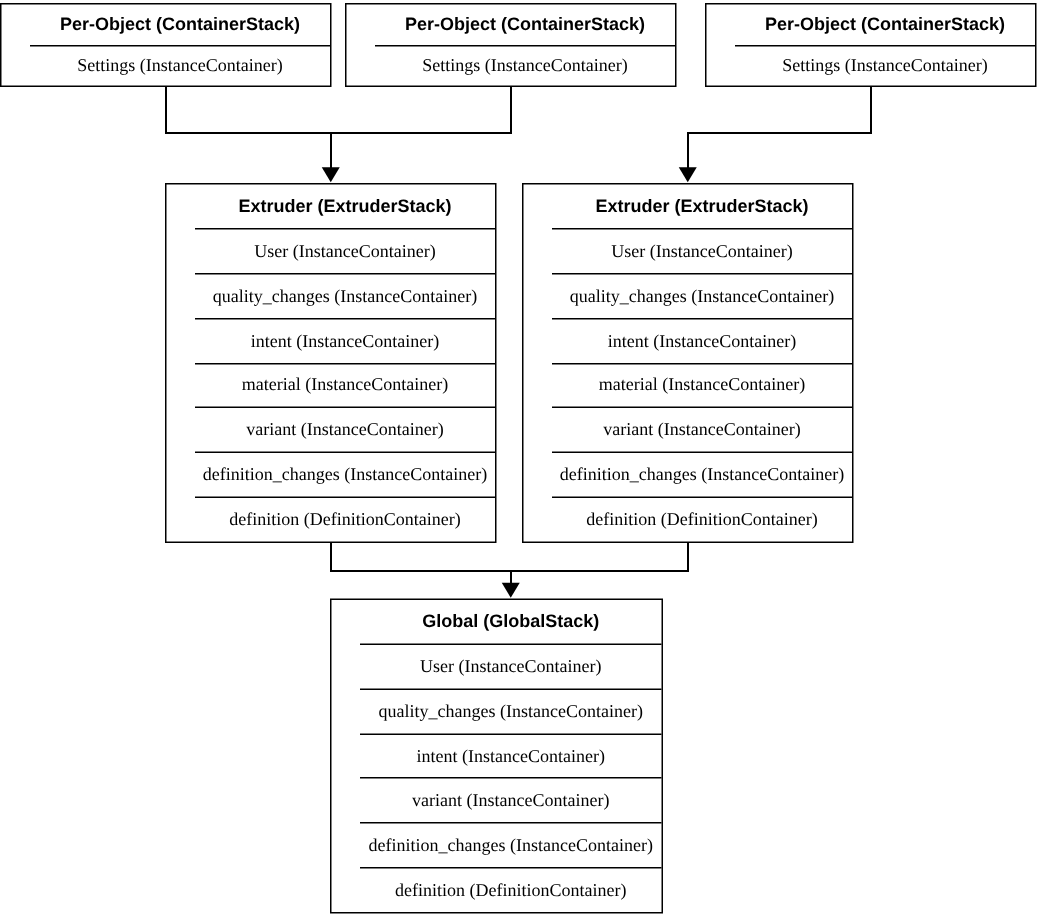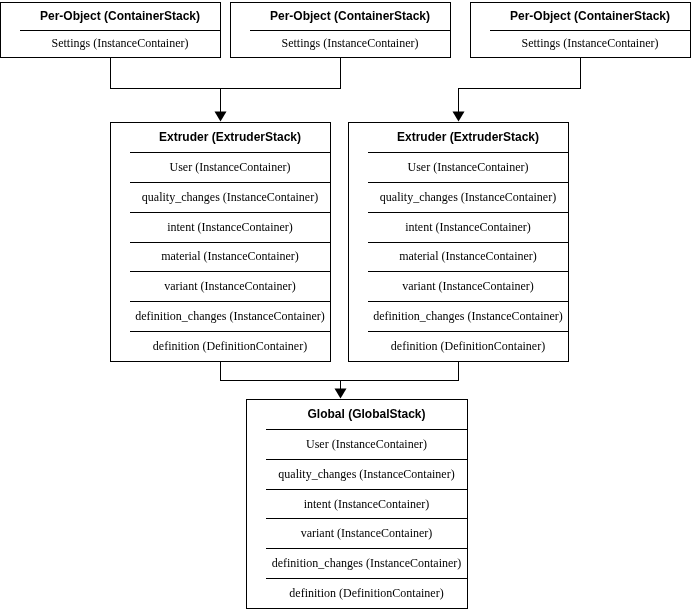--- a/index.html
+++ b/index.html
@@ -82,21 +82,21 @@
     <div class="hdr">Extruder (ExtruderStack)</div>
     <div class="row">User (InstanceContainer)</div>
     <div class="row">quality_changes (InstanceContainer)</div>
     <div class="row">intent (InstanceContainer)</div>
     <div class="row">material (InstanceContainer)</div>
     <div class="row">variant (InstanceContainer)</div>
     <div class="row">definition_changes (InstanceContainer)</div>
     <div class="row">definition (DefinitionContainer)</div>
   </div>
 
-  <div class="stack" style="left:246px;top:399px;width:222px;height:210px">
+  <div class="stack" style="left:220px;top:399px;width:222px;height:210px">
     <div class="hdr">Global (GlobalStack)</div>
     <div class="row">User (InstanceContainer)</div>
     <div class="row">quality_changes (InstanceContainer)</div>
     <div class="row">intent (InstanceContainer)</div>
     <div class="row">variant (InstanceContainer)</div>
     <div class="row">definition_changes (InstanceContainer)</div>
     <div class="row">definition (DefinitionContainer)</div>
   </div>
 
 </div>

